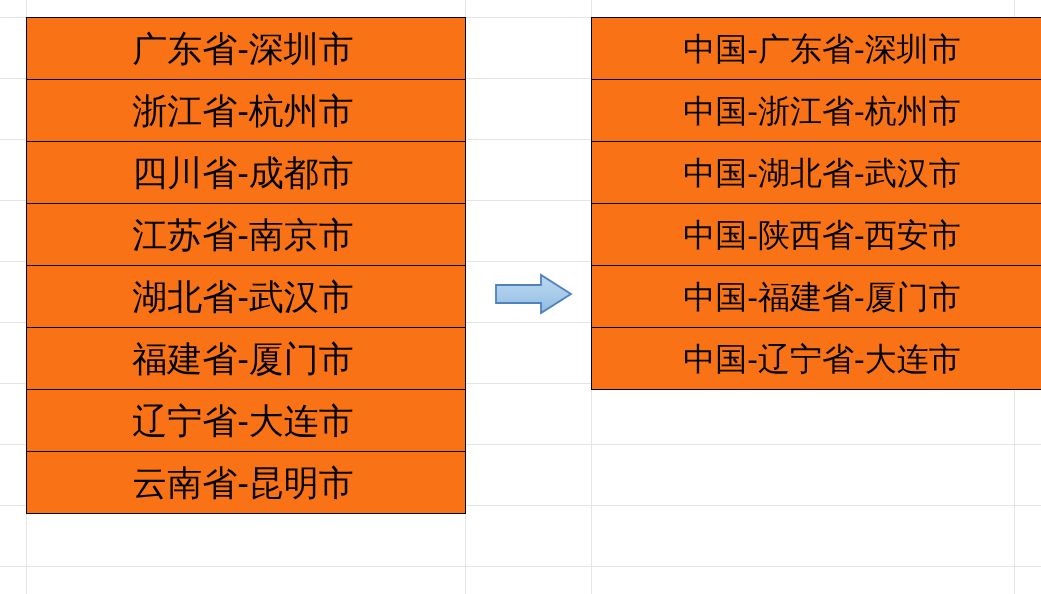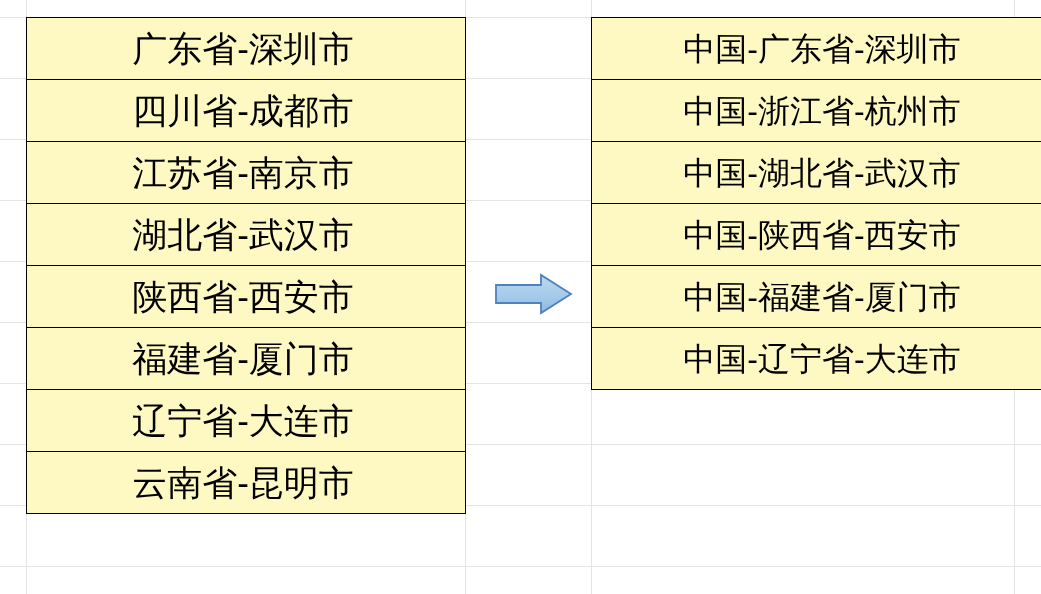--- a/index.html
+++ b/index.html
@@ -37,21 +37,21 @@
     height: 1px;
     width: 1041px;
     background: #E4E4E4;
   }
 
   
   .data-table {
     position: absolute;
     border-collapse: collapse;
     table-layout: fixed;
-    background: #fef9c3;
+    background: #f97316;
   }
   .data-table td {
     border: 1.6px solid #000000;
     height: 61px;
     padding: 0 6px 0 0;
     text-align: center;
     vertical-align: middle;
     white-space: nowrap;
     color: #000000;
     font-weight: 400;
@@ -111,30 +111,30 @@
   <div class="gridline-h" style="top:505px;"></div>
   <div class="gridline-h" style="top:566px;"></div>
 </div>
 
 <table id="table-left" class="data-table">
   <tbody>
     <tr>
       <td>广东省-深圳市</td>
     </tr>
     <tr>
+      <td>浙江省-杭州市</td>
+    </tr>
+    <tr>
       <td>四川省-成都市</td>
     </tr>
     <tr>
       <td>江苏省-南京市</td>
     </tr>
     <tr>
       <td>湖北省-武汉市</td>
-    </tr>
-    <tr>
-      <td>陕西省-西安市</td>
     </tr>
     <tr>
       <td>福建省-厦门市</td>
     </tr>
     <tr>
       <td>辽宁省-大连市</td>
     </tr>
     <tr>
       <td>云南省-昆明市</td>
     </tr>

